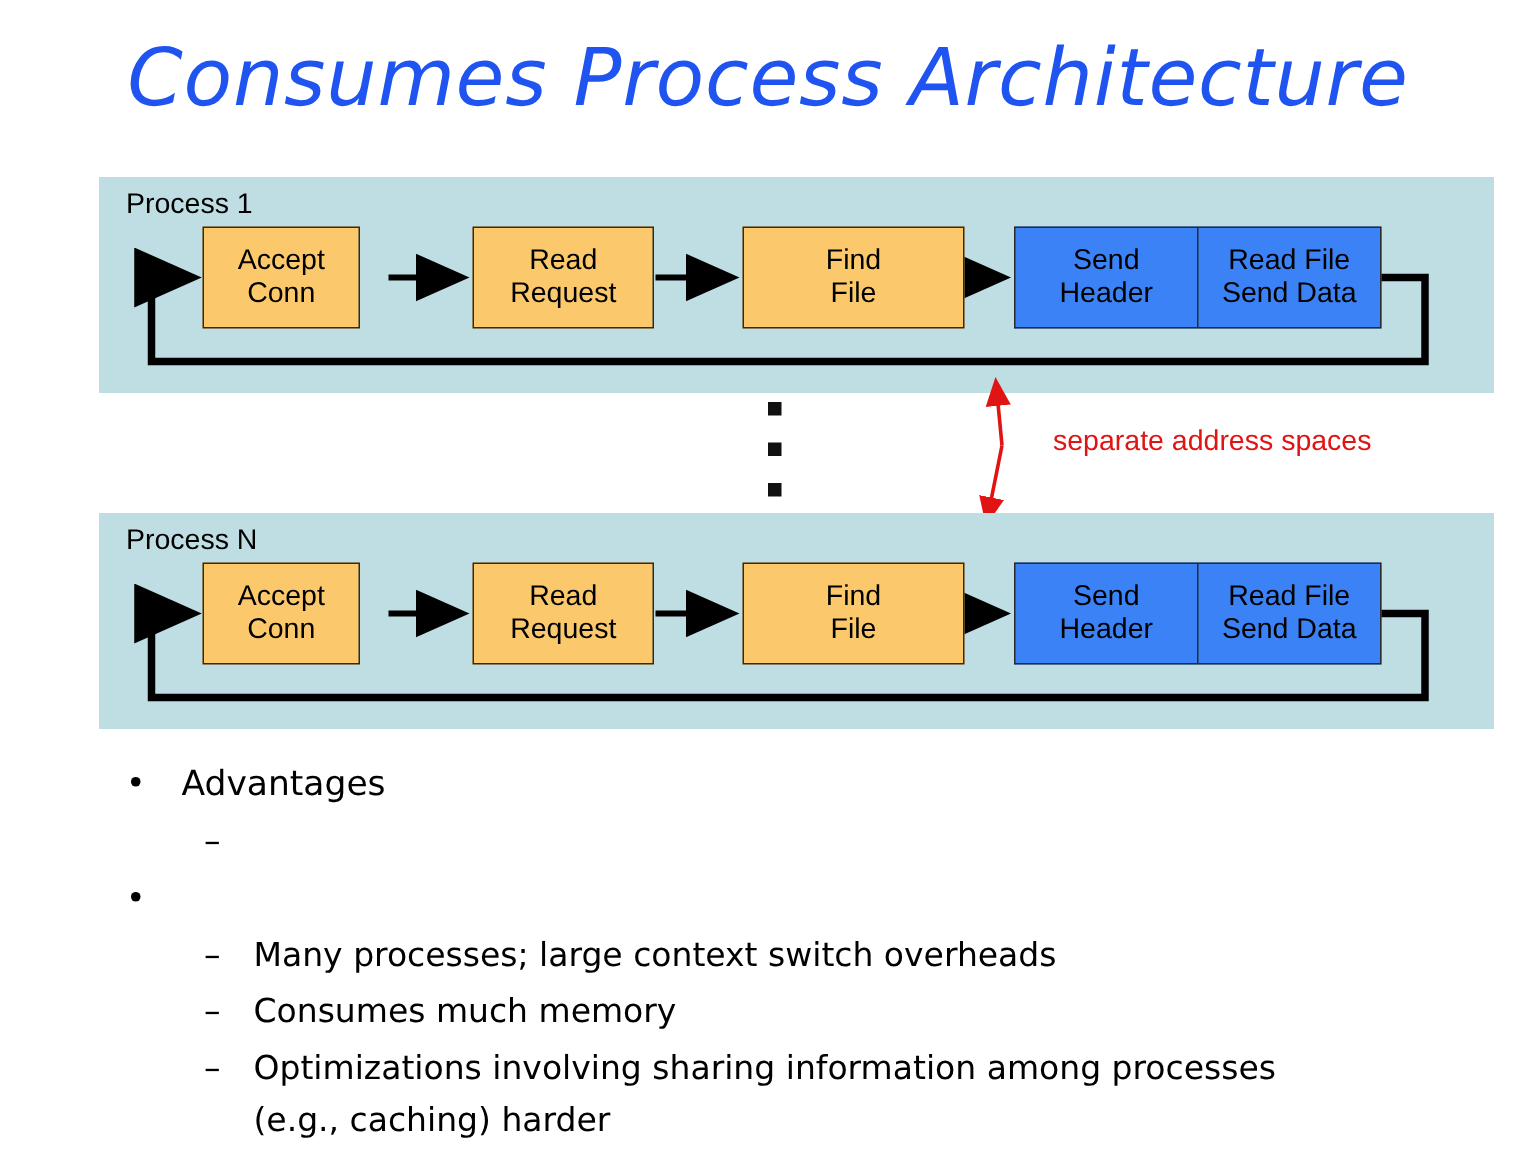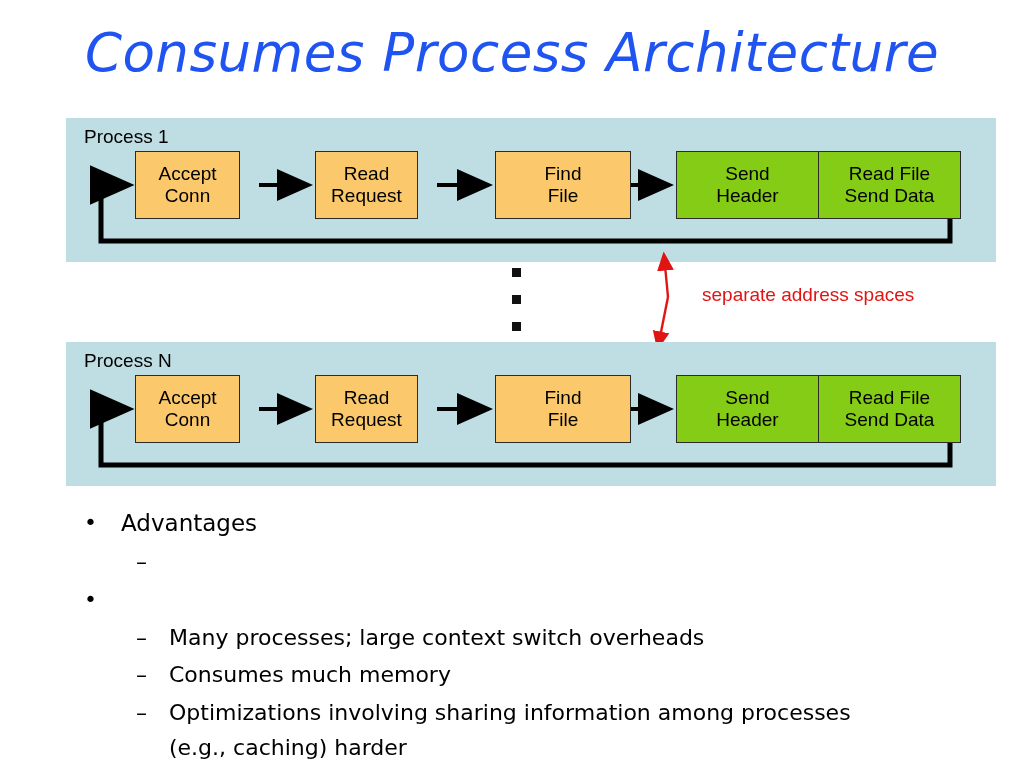--- a/index.html
+++ b/index.html
@@ -64,30 +64,30 @@
     flex-direction: column;
     align-items: center;
     justify-content: center;
     font-family: "Liberation Sans", sans-serif;
     font-size: 19px;
     line-height: 1.18;
     color: #000000;
     white-space: nowrap;
   }
   .stage-accept  { left: 69px;  width: 105px; }
-  .stage-read    { left: 249px; width: 103px; }
-  .stage-find    { left: 429px; width: 136px; }
+  .stage-read    { left: 249px; width: 121px; }
+  .stage-find    { left: 429px; width: 148px; }
 
   .stage-combo {
     position: absolute;
     top: 33px;
     left: 610px;
-    width: 285px;
+    width: 245px;
     height: 68px;
-    background: #84cc16;
+    background: #3b82f6;
     border: 1.5px solid #2b2b2b;
     box-sizing: border-box;
     display: flex;
   }
   .combo-cell {
     flex: 1 1 50%;
     display: flex;
     flex-direction: column;
     align-items: center;
     justify-content: center;

